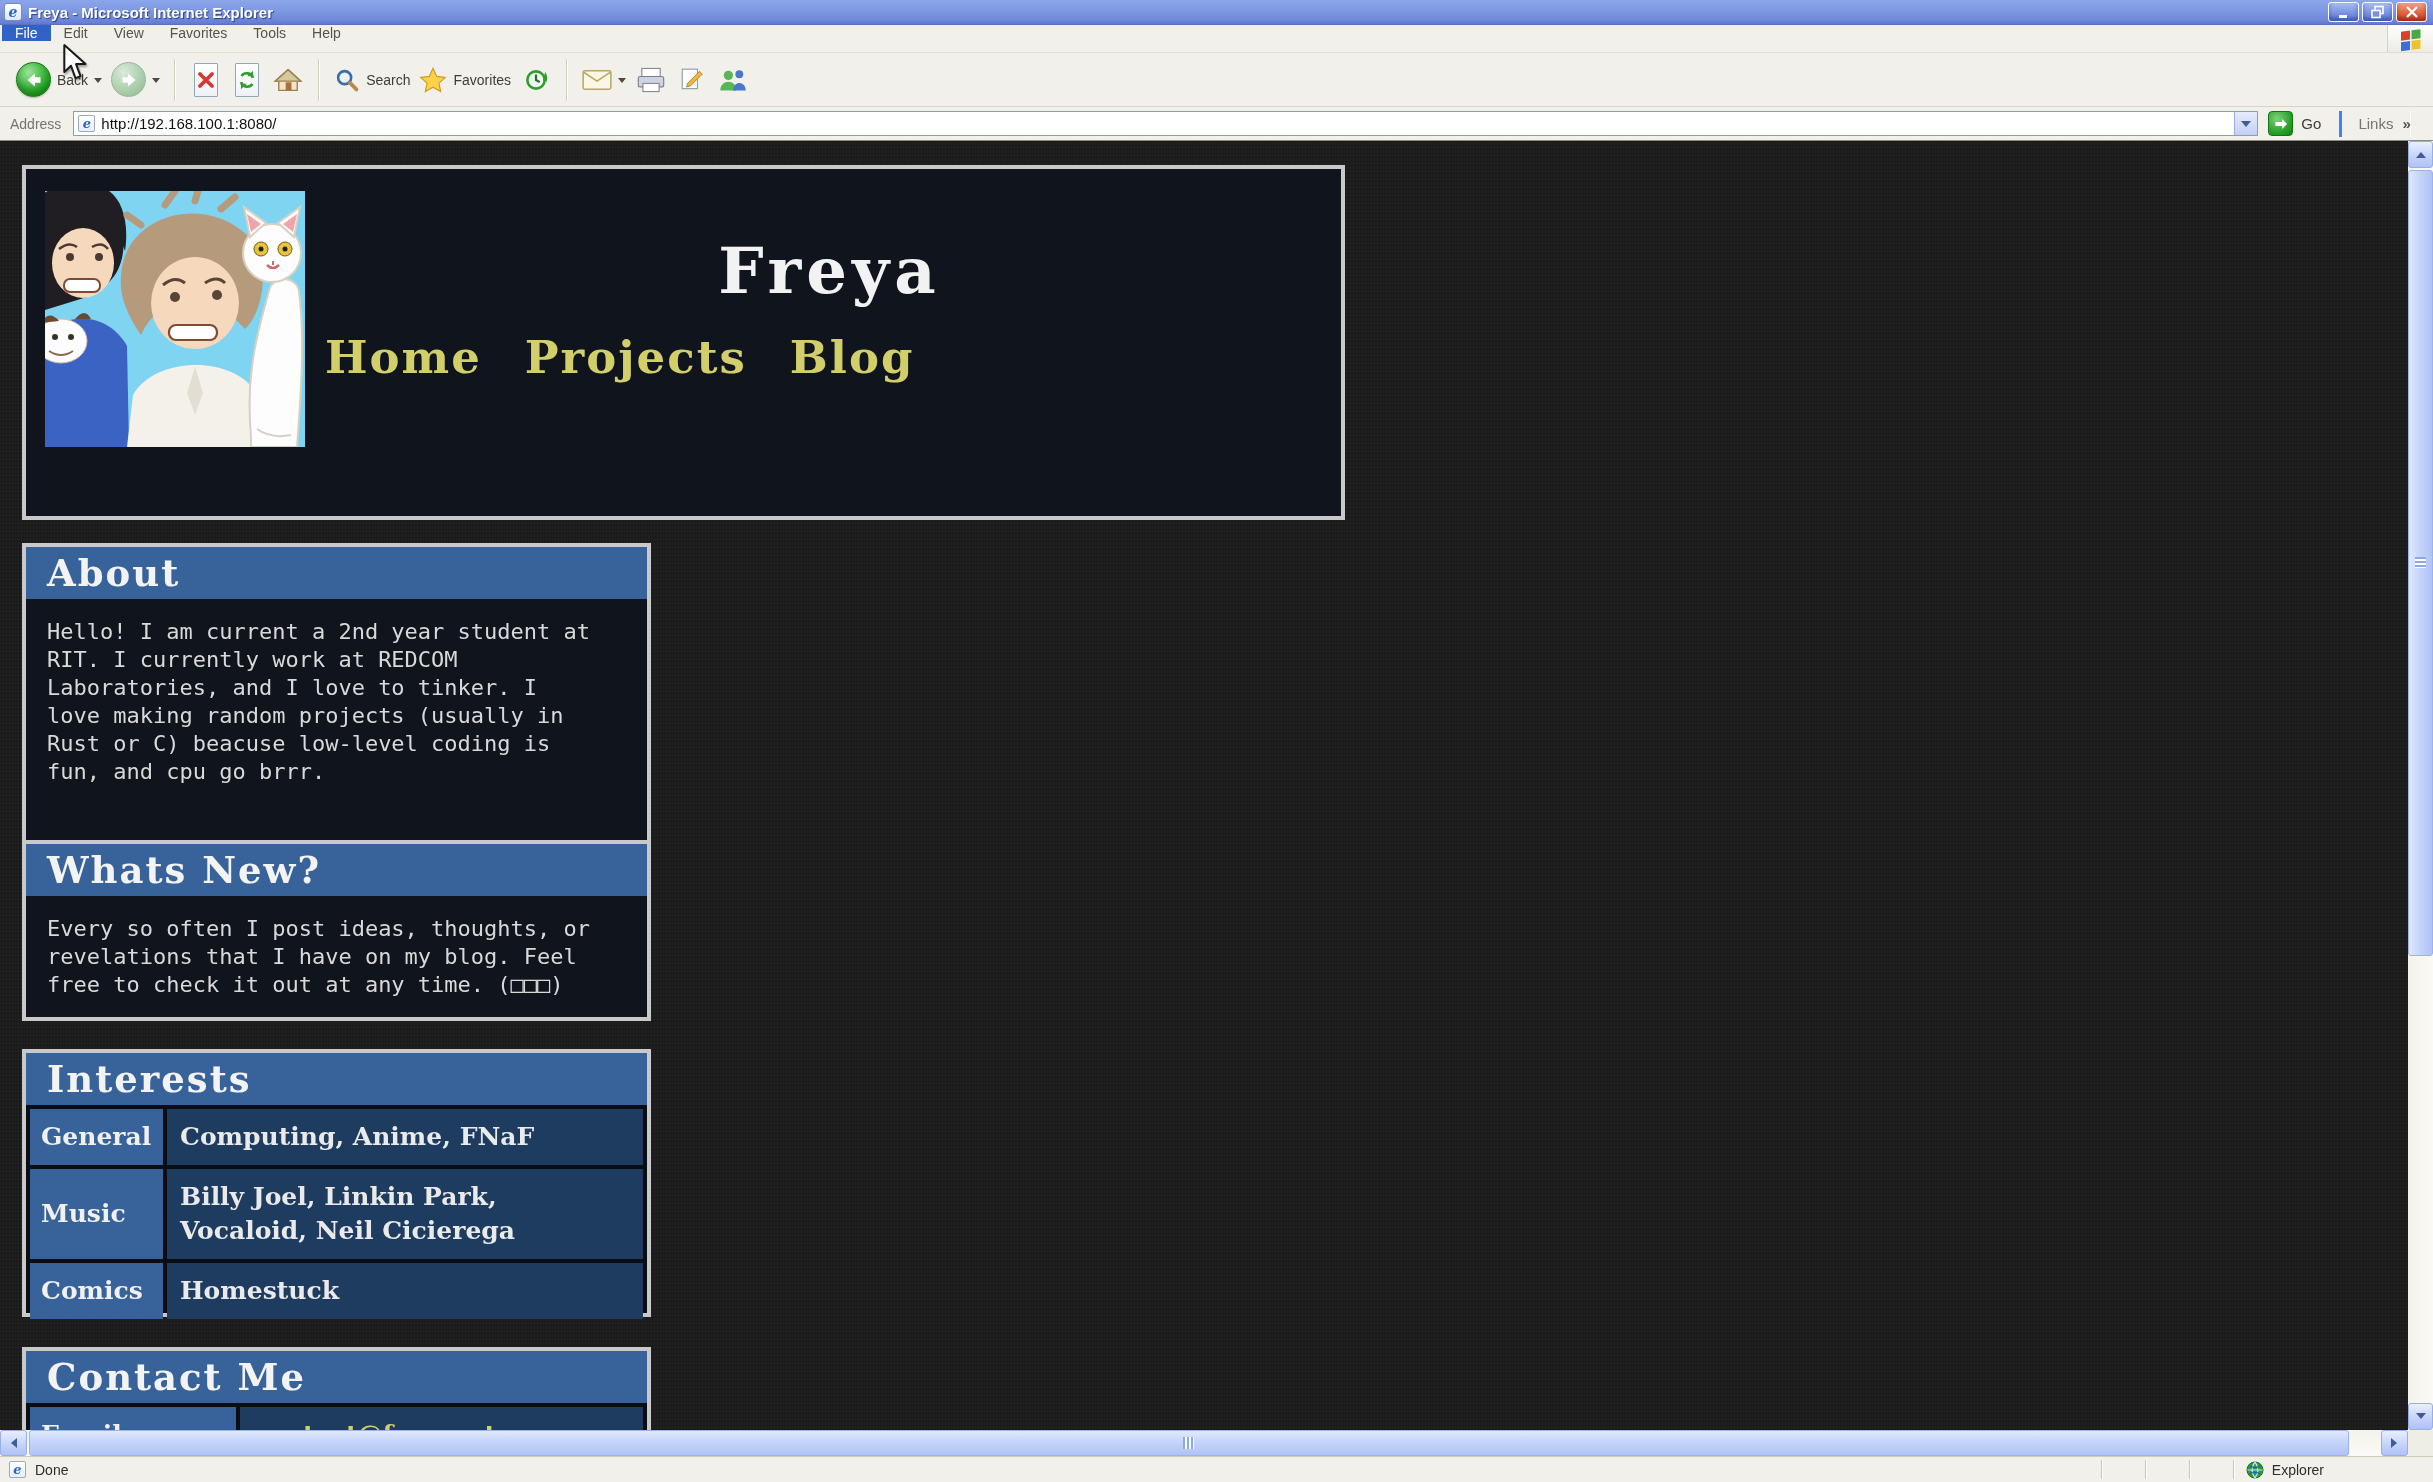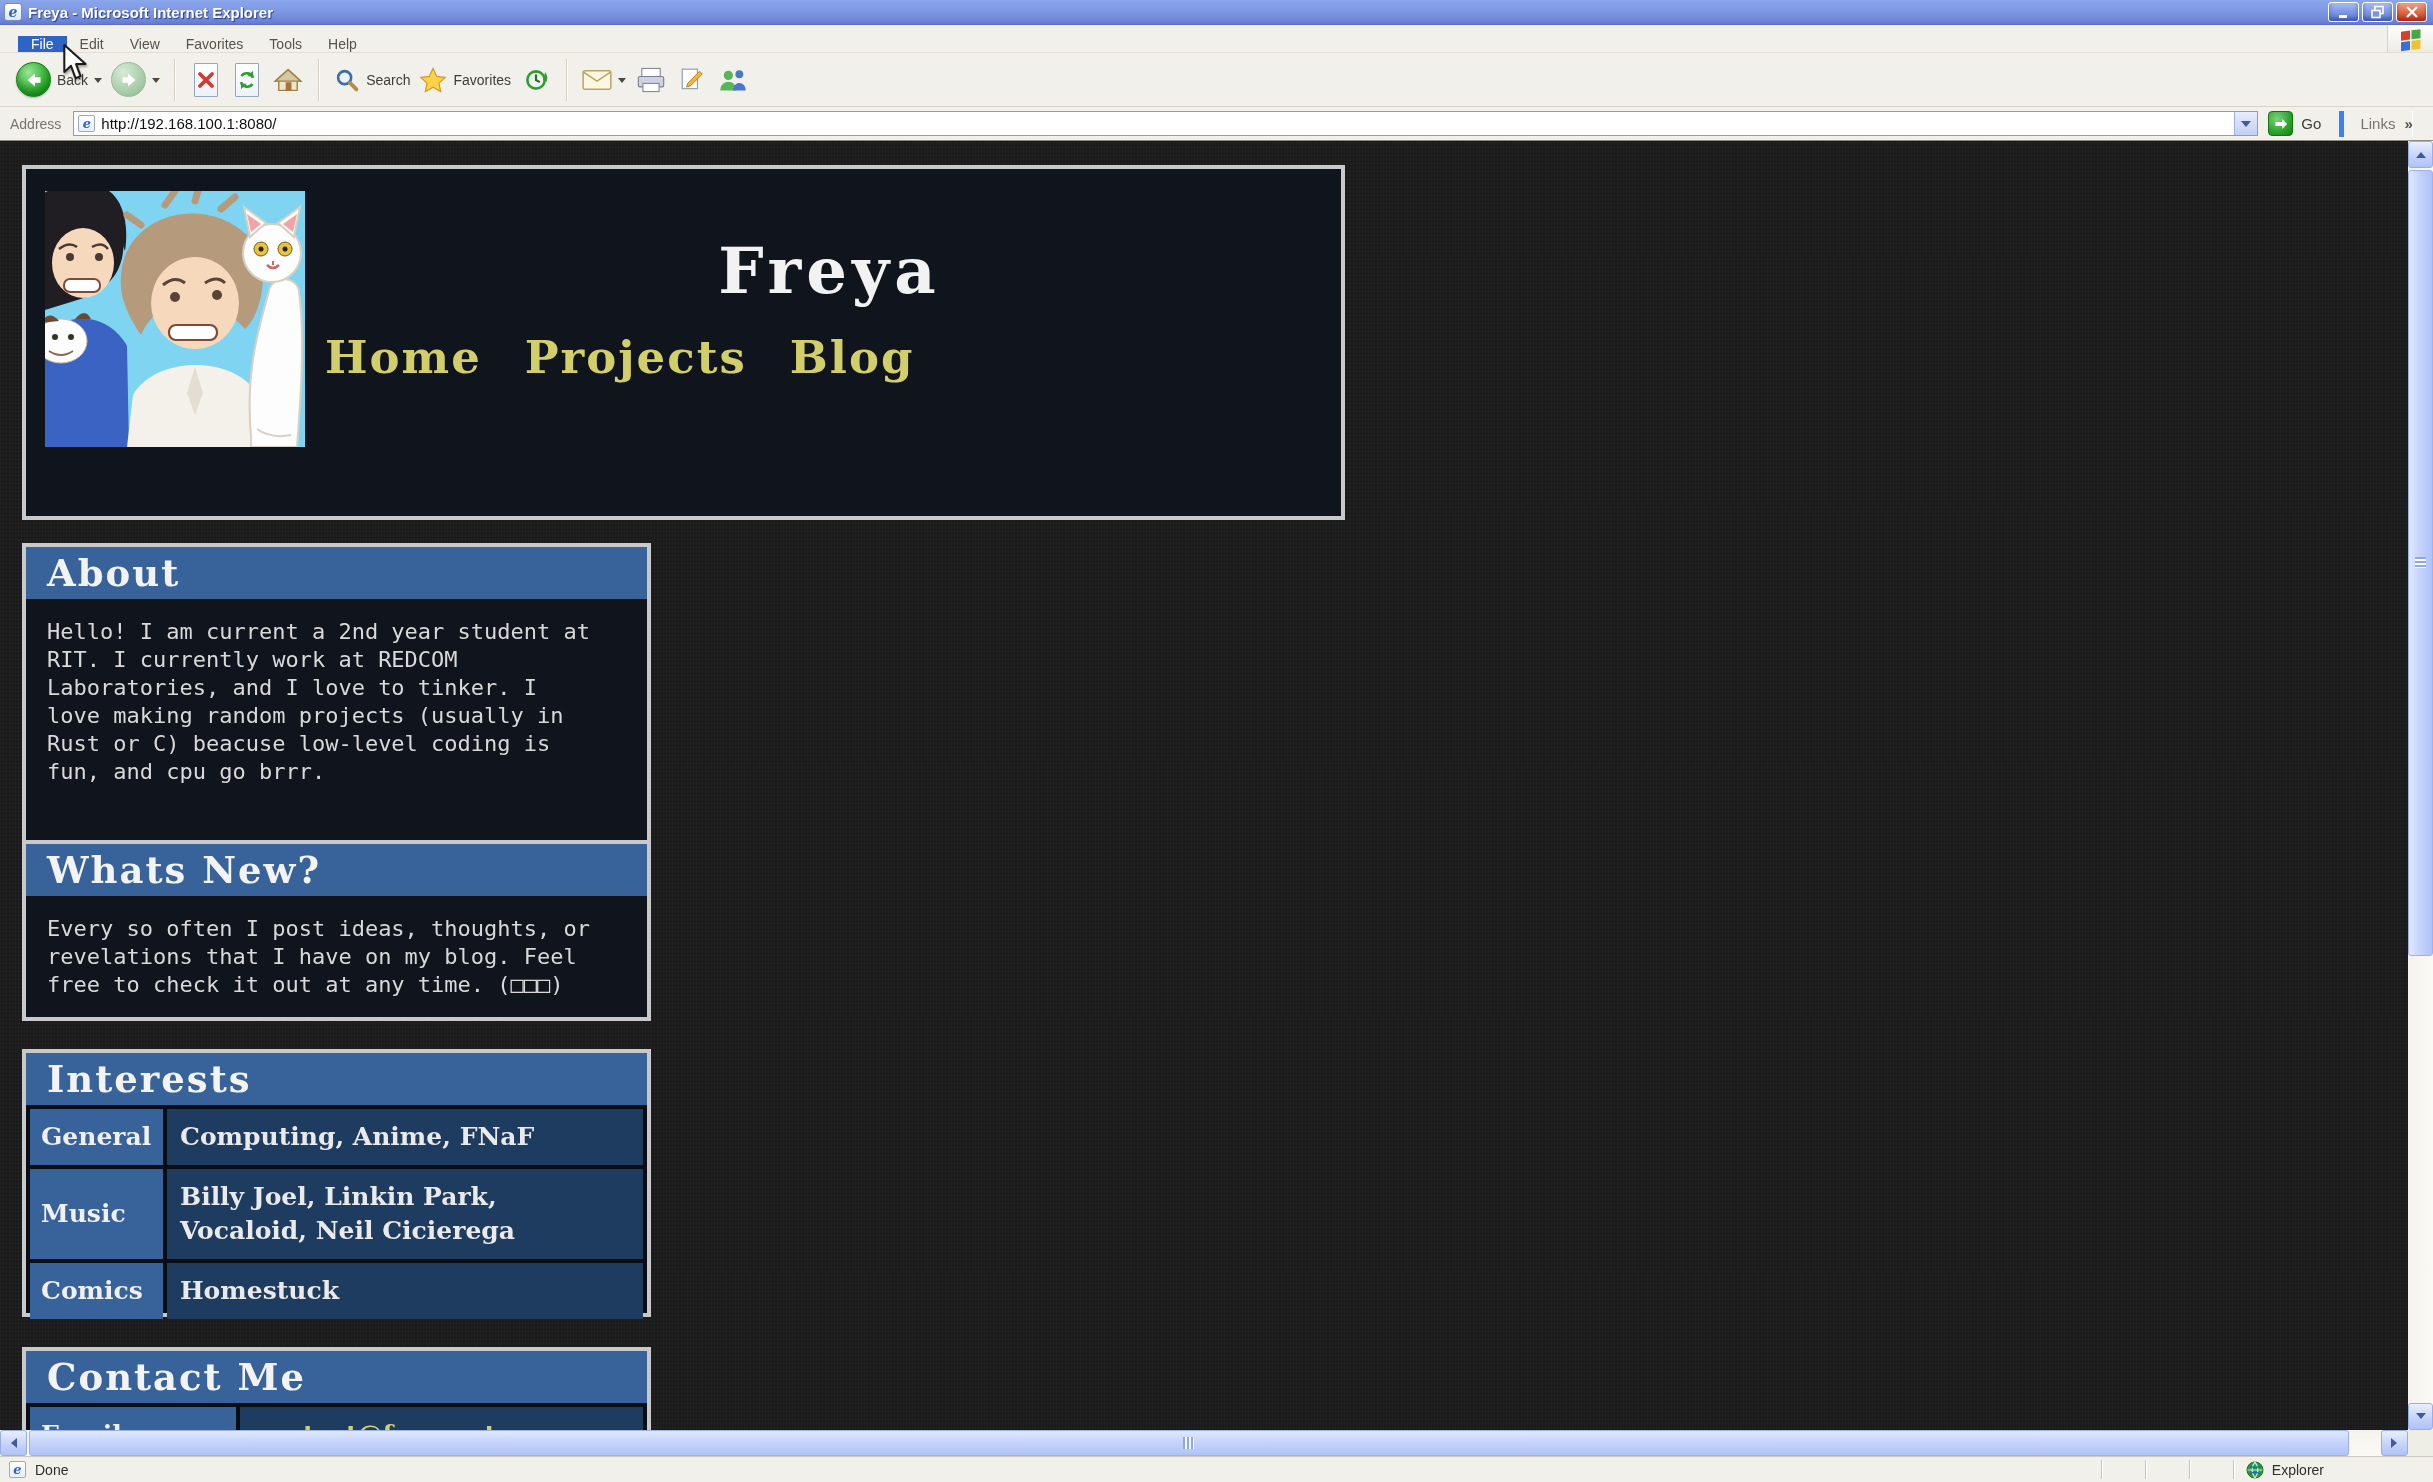--- a/index.html
+++ b/index.html
@@ -12,22 +12,22 @@
     display:flex;align-items:center;gap:6px;padding:0 4px;border-bottom:1px solid #5c6fc0;}
   .app-icon{width:18px;height:18px;background:linear-gradient(#ffffff,#dce8f8);border:1px solid #7d8db5;border-radius:3px;
     display:flex;align-items:center;justify-content:center;font:italic 700 14px/1 "DejaVu Serif",serif;color:#2a66c8;}
   .titlebar .title{color:#fff;font-weight:700;font-size:15px;text-shadow:1px 1px 1px rgba(20,40,110,.8);}
   .winbtns{margin-left:auto;display:flex;gap:3px;padding-right:2px;}
   .wbtn{width:31px;height:20px;border:1px solid #fff;border-radius:3px;display:flex;align-items:center;justify-content:center;
     background:linear-gradient(#a8bcf2,#7e97e6 50%,#5f7ada);box-shadow:inset 0 -3px 4px rgba(25,50,140,.5);}
   .wbtn.close{background:linear-gradient(#f0a08c,#e06a48 50%,#c83c20);box-shadow:inset 0 -3px 4px rgba(140,20,0,.5);}
 
   
-  .menubar{position:absolute;top:25px;left:0;right:0;height:28px;background:#f2f0ea;display:flex;align-items:flex-end;
-    padding-left:18px;border-bottom:1px solid #e2dfd2;}
+  .menubar{position:absolute;top:25px;left:0;right:0;height:28px;background:#f2f0ea;display:flex;align-items:flex-start;
+    padding-left:2px;border-bottom:1px solid #e2dfd2;}
   .mitem{display:flex;align-items:center;padding:0 13px;font-size:14px;color:#55534a;}
   .mitem.active{background:#2f63c5;color:#fff;}
   .throbber{position:absolute;right:0;top:0;bottom:0;width:46px;background:linear-gradient(#ffffff,#ecebe3);
     border-left:1px solid #d5d1c3;display:flex;align-items:center;justify-content:center;}
 
   
   .toolbar{position:absolute;top:53px;left:0;right:0;height:54px;background:#f2f0ea;border-bottom:1px solid #d9d5c6;
     display:flex;align-items:center;gap:9px;padding:0 16px;}
   .tbtn{display:flex;align-items:center;gap:6px;color:#3f3d35;font-size:14px;}
   .tsep{width:2px;height:42px;border-left:1px solid #d2cebe;border-right:1px solid #ffffff;margin:0 5px;}
@@ -48,21 +48,21 @@
   .eic{width:17px;height:17px;background:linear-gradient(#fff,#e8eefa);border:1px solid #9aaabb;border-radius:2px;flex:none;
     display:flex;align-items:center;justify-content:center;font:italic 700 13px/1 "DejaVu Serif",serif;color:#2a66c8;}
   .afield .url{font-size:15px;color:#101010;}
   .adrop{margin-left:auto;width:23px;height:23px;background:linear-gradient(#e7ecfb,#c3cff4);border-left:1px solid #9fb0e0;
     display:flex;align-items:center;justify-content:center;}
   .adrop .tri-dn{margin-top:2px;}
   .go-wrap{display:flex;align-items:center;gap:8px;margin-left:10px;font-size:15px;color:#3f3d35;}
   .goic{width:25px;height:25px;border-radius:4px;background:radial-gradient(circle at 35% 30%,#7fd27f,#2aa32a 60%,#148114);
     border:1px solid #0e760e;display:flex;align-items:center;justify-content:center;}
   .alinks{display:flex;align-items:center;gap:9px;margin-left:18px;padding-left:16px;height:26px;
-    border-left:5px solid #3b82f6;box-shadow:-1px 0 0 #fff inset;font-size:15px;color:#77756a;}
+    border-left:3px solid #3b82f6;box-shadow:-1px 0 0 #fff inset;font-size:15px;color:#77756a;}
   .chev{font-weight:700;color:#55534a;}
 
   
   .viewport{position:absolute;top:141px;left:0;width:2408px;height:1289px;overflow:hidden;background-color:#1d1d1d;
     background-image:repeating-linear-gradient(0deg,rgba(0,0,0,.16) 0 1px,transparent 1px 4px),
                      repeating-linear-gradient(90deg,rgba(255,255,255,.02) 0 1px,transparent 1px 3px);}
   .box{position:absolute;border:4px solid #c9c9c9;background:#10141d;}
   .hero-box{left:22px;top:24px;width:1323px;height:355px;}
   .hero-img{position:absolute;left:19px;top:22px;width:260px;height:256px;overflow:hidden;background:#7fd4f2;}
   .site-title{position:absolute;left:292px;right:0;top:70px;text-align:center;

